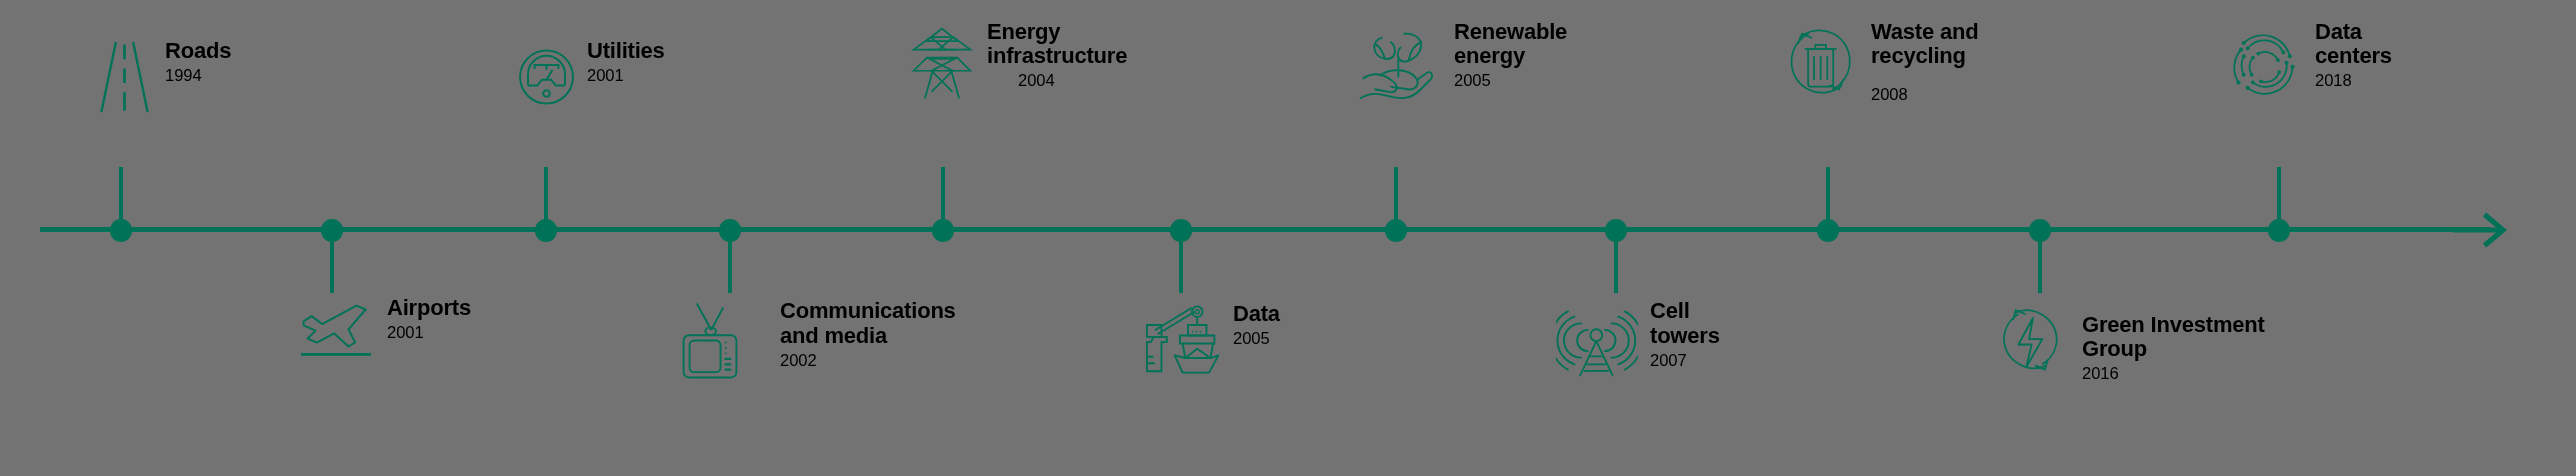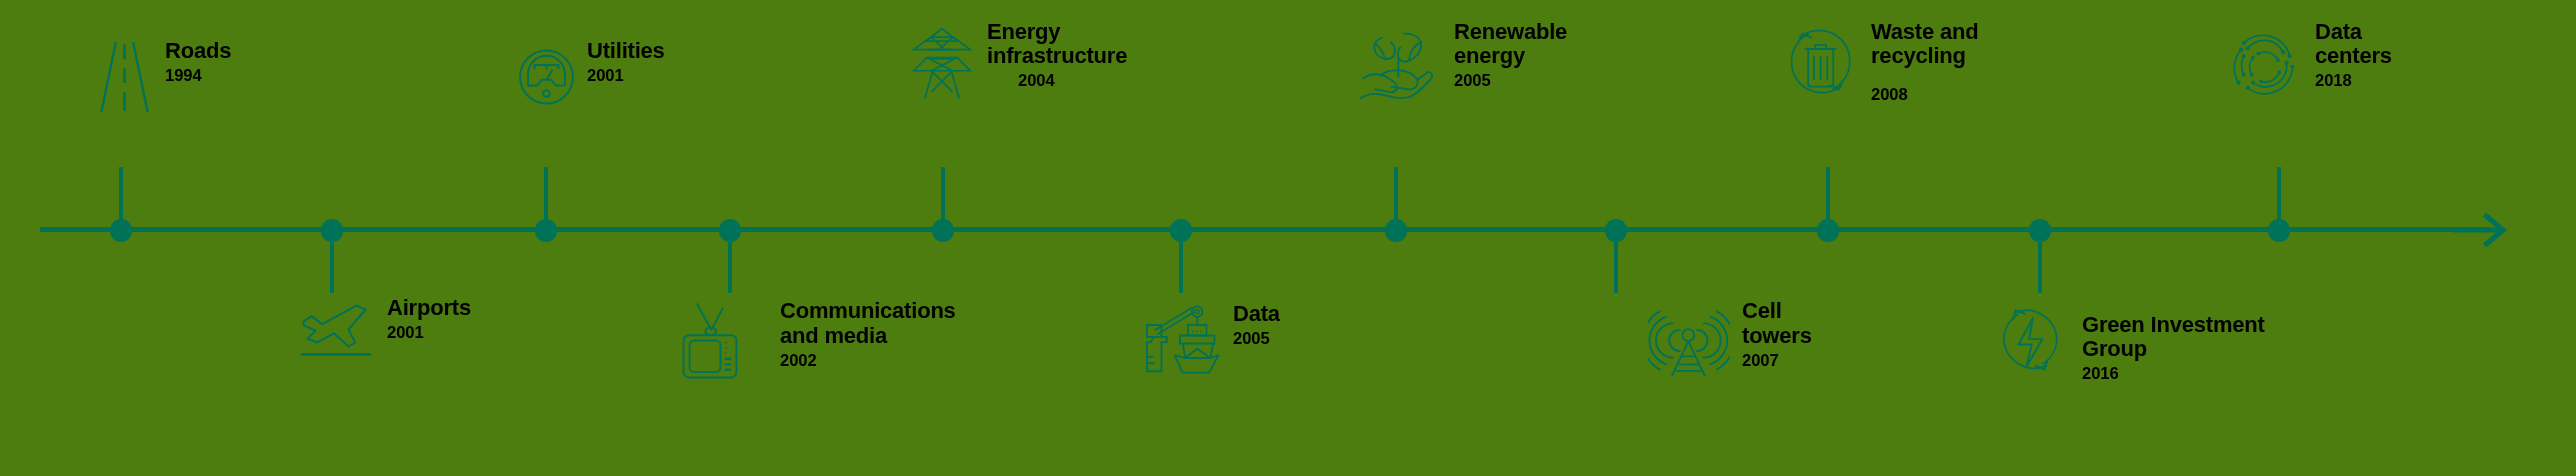--- a/index.html
+++ b/index.html
@@ -8,21 +8,21 @@
     margin: 0; padding: 0;
     background: #ffffff;
   }
   body {
     font-family: "Liberation Sans", sans-serif;
   }
   #timeline-root {
     position: relative;
     width: 2576px;
     height: 477px;
-    background: #4d7c0f;
+    background: #737373;
     overflow: hidden;
   }
 
   
   .axis-line {
     position: absolute;
     left: 40px;
     top: 227px;
     width: 2450px;
     height: 5.3px;
@@ -70,21 +70,21 @@
   .item-label {
     font-size: 22px;
     font-weight: bold;
     color: #000000;
     line-height: 1.12;
     letter-spacing: -0.2px;
   }
   .item-label .line2 { display: block; }
   .item-year {
     font-size: 16.6px;
-    font-weight: bold;
+    font-weight: normal;
     color: #000000;
     line-height: 1.15;
     margin-top: 2px;
     letter-spacing: -0.1px;
   }
 </style>
 </head>
 <body>
 
 <div id="timeline-root">
@@ -325,21 +325,21 @@
       </svg>
     </span>
     <span class="item-text">
       <span class="item-label">
         <span>Data</span>
       </span>
       <span class="item-year" style="display:block;">2005</span>
     </span>
   </div>
 
-  <div class="item" style="left:1648px; top:298px;">
+  <div class="item" style="left:1556px; top:298px;">
     <span class="item-icon">
       <svg width="82" height="85" viewBox="0 0 124 128">
         <g stroke="#007257" stroke-width="2.8" fill="none" stroke-linecap="round">
           <path d="M48 48 A14 14 0 0 0 48 80"></path>
           <path d="M38 38 A26 26 0 0 0 38 90"></path>
           <path d="M28 28 A38 38 0 0 0 28 100"></path>
           <path d="M18 20 A50 50 0 0 0 18 108"></path>
           <path d="M74 48 A14 14 0 0 1 74 80"></path>
           <path d="M84 38 A26 26 0 0 1 84 90"></path>
           <path d="M94 28 A38 38 0 0 1 94 100"></path>

